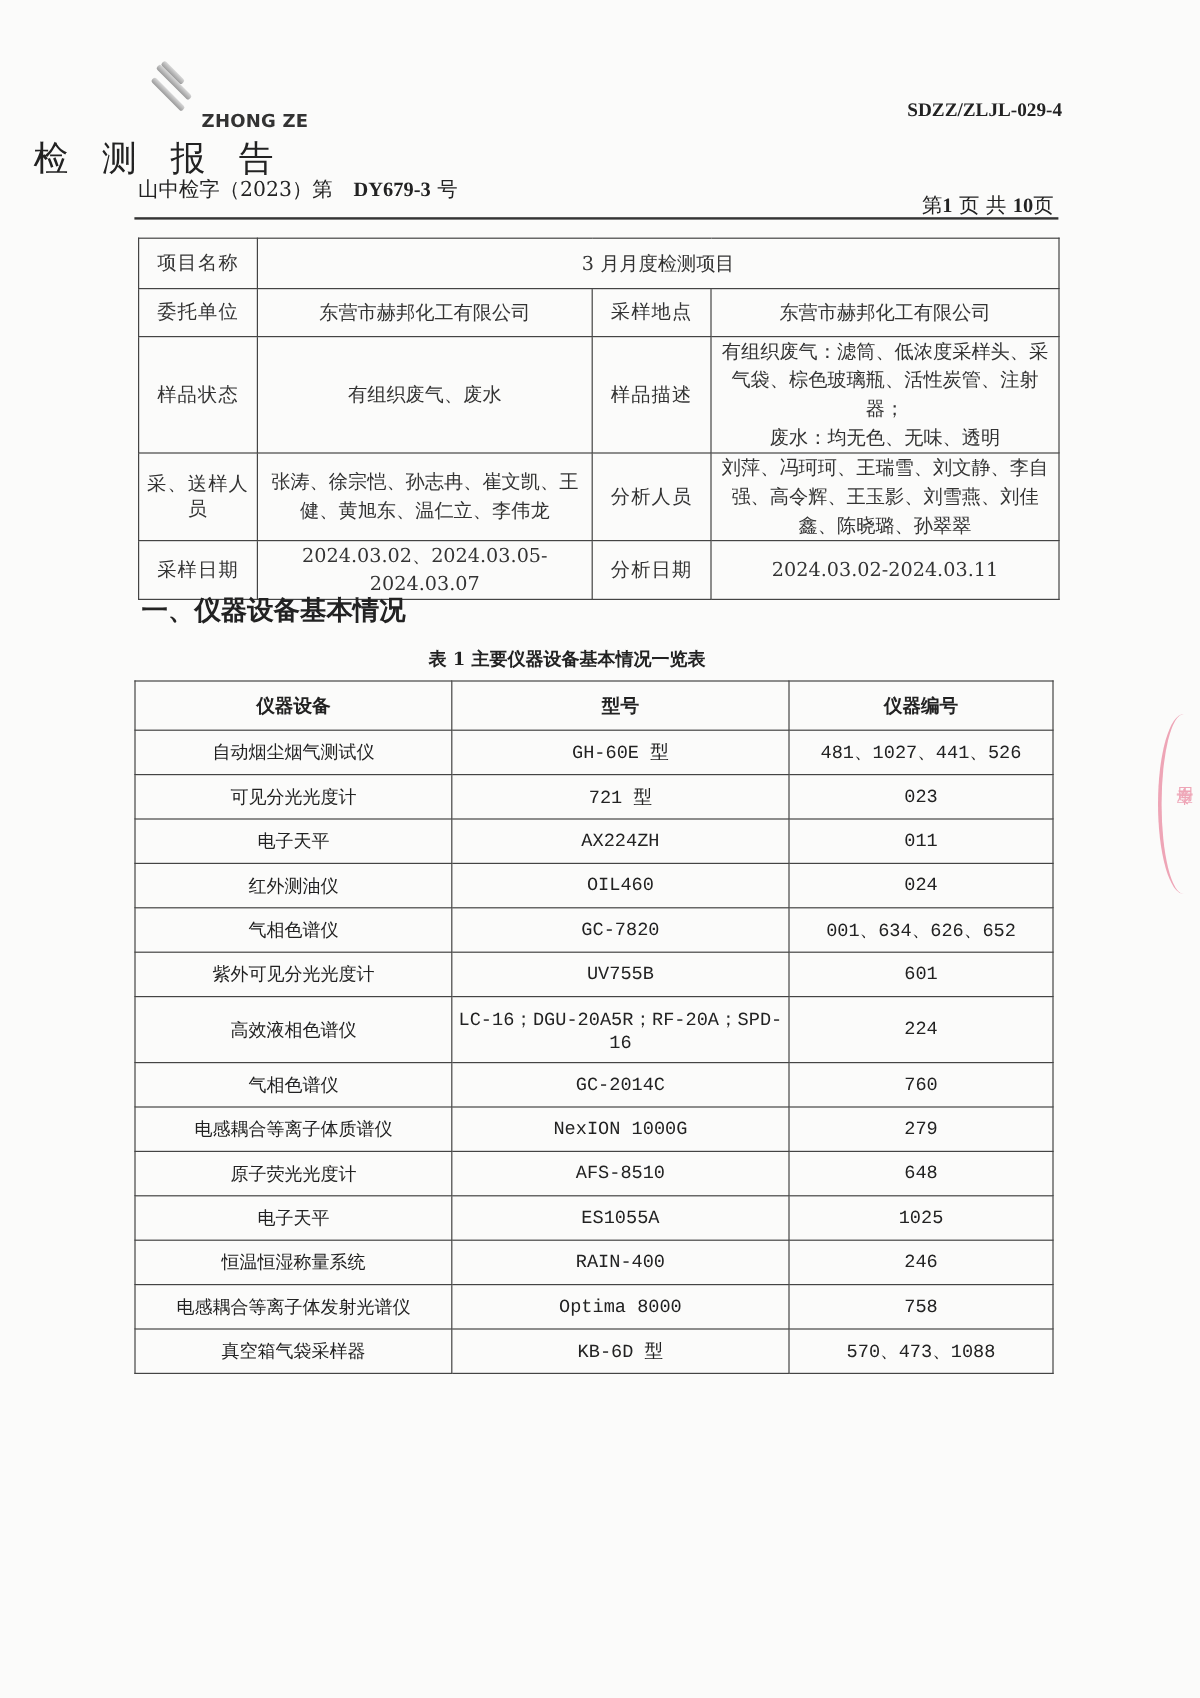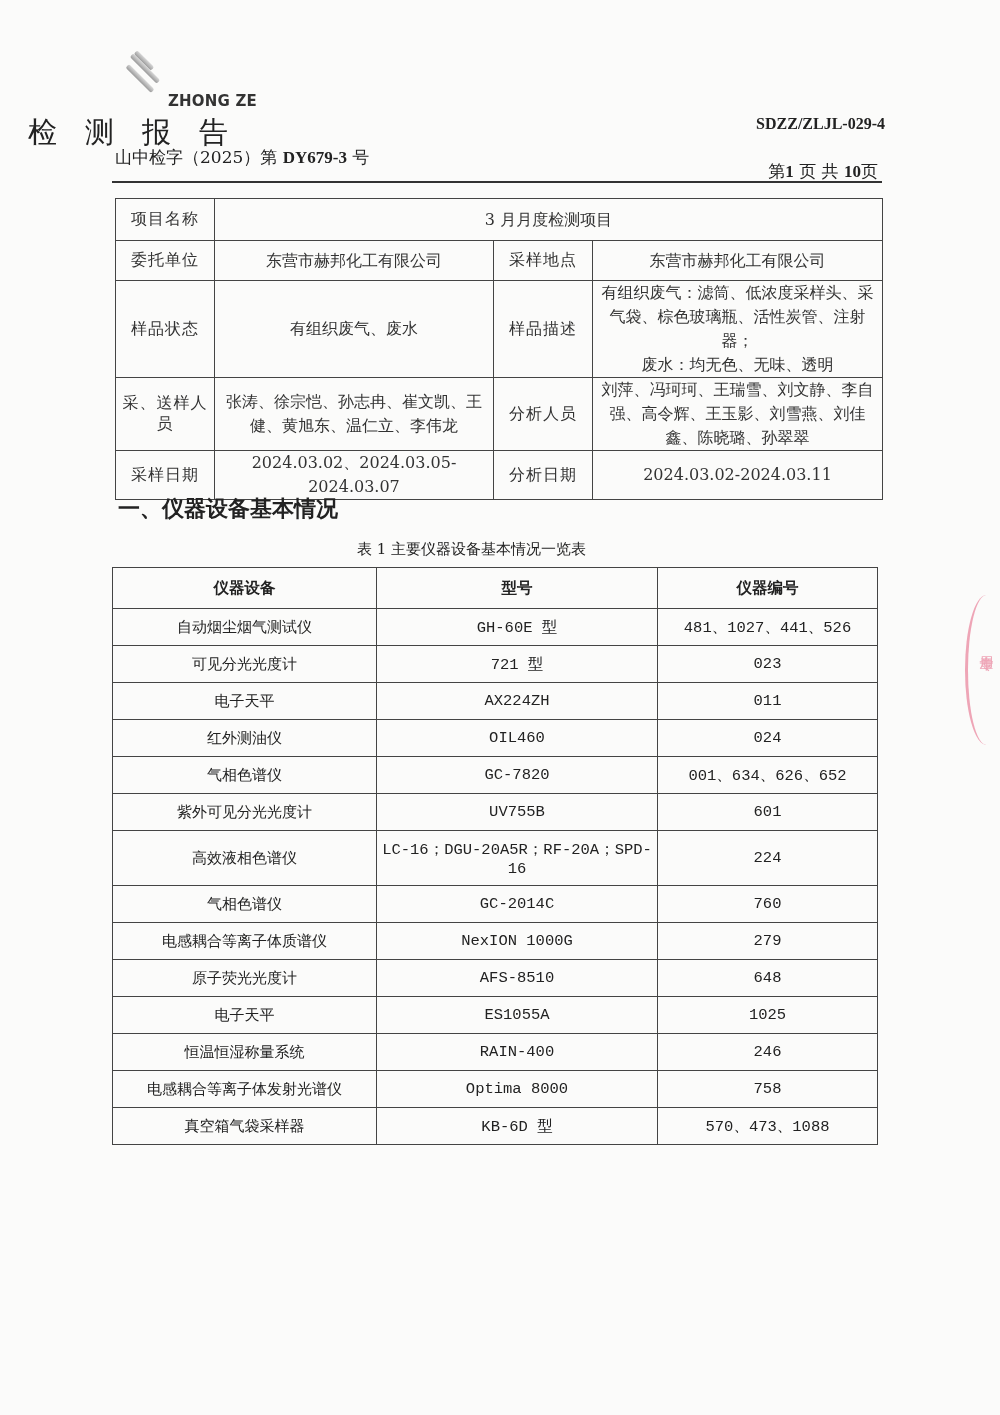--- a/index.html
+++ b/index.html
@@ -6,37 +6,37 @@
     body {
       width: 1000px; height: 1415px; background: #fbfbfa; position: relative; overflow: hidden;
       font-family: "DejaVu Serif", "Liberation Serif", serif; color: #222;
     }
     .logo { position: absolute; left: 118px; top: 44px; width: 60px; height: 62px; }
     .logo .bar { position: absolute; height: 5px; width: 46px; background: linear-gradient(#d8d8d8, #9a9a9a); border-radius: 2px; transform: rotate(45deg); }
     .logo .b1 { left: 14px; top: 14px; width: 24px; }
     .logo .b2 { left: 8px; top: 22px; width: 38px; }
     .logo .b3 { left: 4px; top: 32px; width: 36px; }
     .logo .txt { position: absolute; left: 4px; top: 48px; font-family: "DejaVu Sans", sans-serif; font-weight: bold; font-size: 15px; letter-spacing: 0.2px; color: #333; white-space: nowrap; margin-left: 46px; }
-    .docno { position: absolute; right: 115px; top: 115px; font-family: "Liberation Serif", serif; font-weight: bold; font-size: 16px; }
+    .docno { position: absolute; right: 115px; top: 84px; font-family: "Liberation Serif", serif; font-weight: bold; font-size: 16px; }
     .title { position: absolute; left: 0; right: 0; top: 113px; text-align: left; font-size: 29px; letter-spacing: 28px; padding-left: 28px; }
     .repno { position: absolute; left: 115px; top: 146px; font-size: 17px; }
-    .repno b { font-family: "Liberation Serif", serif; }
+    .repno b { font-family: "Liberation Serif", serif; margin-left: 12px; }
     .pageinfo { position: absolute; right: 122px; top: 160px; font-size: 17px; }
     .pageinfo b { font-family: "Liberation Serif", serif; }
     .hrule { position: absolute; left: 112px; top: 181px; width: 770px; height: 2px; background: #333; }
 
     table { border-collapse: collapse; position: absolute; }
     td { border: 1.3px solid #444; text-align: center; vertical-align: middle; padding: 0 4px; }
     .info { left: 115px; top: 198px; width: 768px; font-size: 16px; }
     .info td { color: #333; }
     .info .lbl { width: 90px; letter-spacing: 1px; }
     .info .val { line-height: 24px; }
 
     .section { position: absolute; left: 118px; top: 494px; font-size: 22px; font-weight: bold; font-family: "DejaVu Sans", sans-serif; }
-    .caption { position: absolute; left: 357px; top: 540px; font-size: 15px; font-weight: normal; }
+    .caption { position: absolute; left: 357px; top: 540px; font-size: 15px; font-weight: bold; }
 
     .equip { left: 112px; top: 567px; width: 766px; font-size: 15.5px; border-radius: 31px; }
     .equip td { height: 36px; font-family: Liberation Mono, monospace; }
     .equip td.name { font-family: "DejaVu Sans", sans-serif; font-size: 15px; }
     .equip tr.hdr td { font-family: "DejaVu Sans", sans-serif; font-weight: bold; height: 40px; }
     .equip tr.tall td { height: 54px; }
 
     .seal { position: absolute; left: 965px; top: 595px; width: 40px; height: 150px; border-left: 3px solid #e46080; border-radius: 60% 0 0 60%; opacity: 0.55; }
     .seal span { position: absolute; left: 10px; top: 50px; color: #e46080; font-size: 14px; writing-mode: vertical-rl; }
   </style>
@@ -47,21 +47,21 @@
   <div class="bar b1"></div>
   <div class="bar b2"></div>
   <div class="bar b3"></div>
   <div class="txt">ZHONG ZE</div>
 </div>
 
 <div class="docno">SDZZ/ZLJL-029-4</div>
 <div class="title">检测报告</div>
 
 <div class="repno">
-  <span>山中检字（2025）第</span>
+  <span>山中检字（2023）第</span>
   <b>DY679-3</b>
   <span>号</span>
 </div>
 
 <div class="pageinfo">
   <span>第</span><b>1</b>
   <span>页 共</span>
   <b>10</b><span>页</span>
 </div>
 <div class="hrule"></div>

